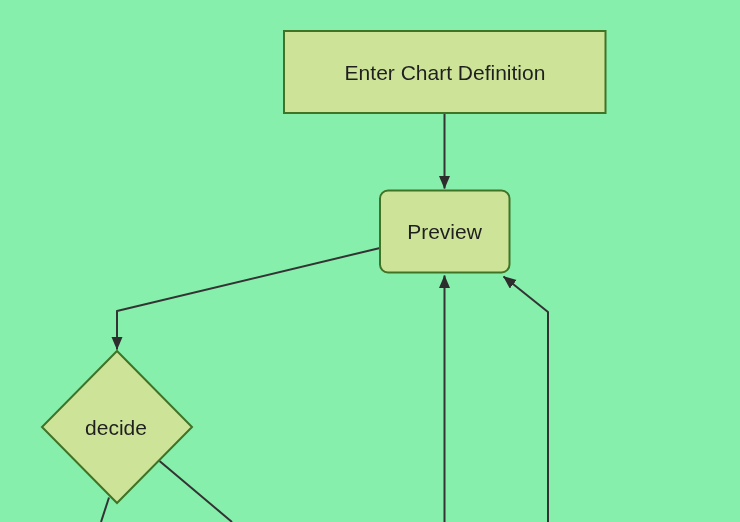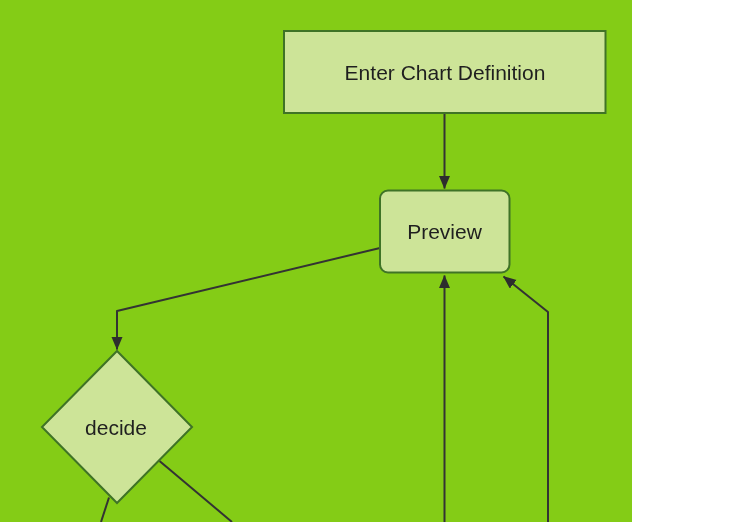--- a/index.html
+++ b/index.html
@@ -5,23 +5,23 @@
   html, body {
     margin: 0;
     padding: 0;
     width: 740px;
     height: 522px;
     overflow: hidden;
     background: #ffffff;
   }
   .stage {
     position: relative;
-    width: 632px;
+    width: 740px;
     height: 522px;
-    background: #84cc16;
+    background: #86efac;
   }
   svg { display: block; }
   .edge {
     stroke: #333333;
     stroke-width: 2;
     fill: none;
     stroke-linejoin: round;
     stroke-linecap: butt;
   }
   .node-shape {

